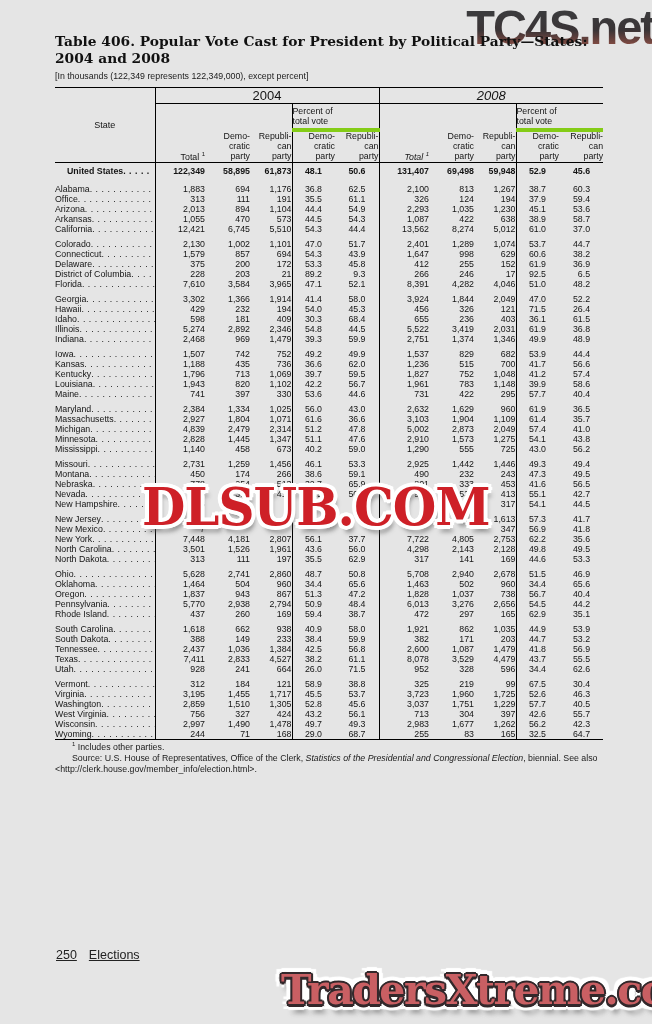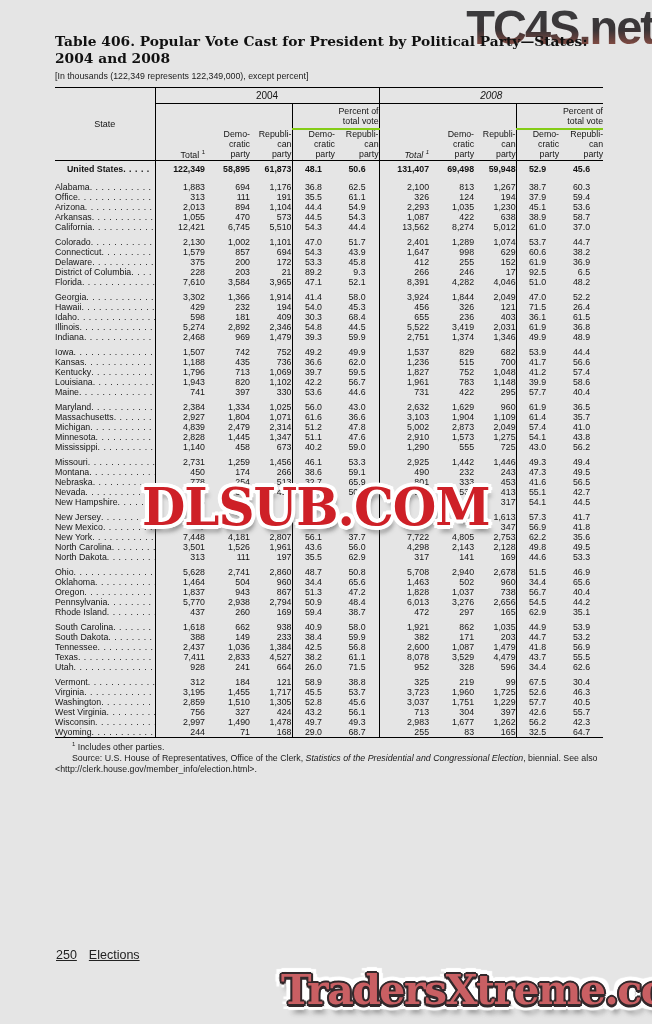--- a/index.html
+++ b/index.html
@@ -19,23 +19,23 @@
   
   table.data{
     position:absolute; left:55px; top:87px; width:548px;
     border-collapse:collapse; table-layout:fixed;
     border-top:1.5px solid #000; border-bottom:1px solid #000;
     font-size:8.8px; color:#141414;
   }
   table.data th{font-weight:normal; padding:0;}
   table.data td{padding:0;}
   th.state-h{border-right:1px solid #000; border-bottom:1.5px solid #000; text-align:center; vertical-align:middle; font-size:9px;}
-  th.year{height:15px; border-bottom:1px solid #000; text-align:center; font-size:10px;}
+  th.year{height:15px; border-bottom:1px solid #000; text-align:center; font-size:13px;}
   th.y2{border-left:1.5px solid #000;font-style:italic;}
-  th.pctlabel{height:24px; border-left:1px solid #000; border-bottom:2px solid #84cc16; text-align:right; vertical-align:middle; white-space:pre-line; line-height:1.15;}
+  th.pctlabel{height:24px; border-left:1px solid #000; border-bottom:4px solid #84cc16; text-align:left; vertical-align:middle; white-space:pre-line; line-height:1.15;}
   th.tot{vertical-align:bottom; text-align:right; padding:0 7px 3px 0; border-bottom:1.5px solid #000;}
   th.sub{vertical-align:bottom; text-align:right; white-space:pre-line; line-height:1.12; padding:0 7px 3px 0; border-bottom:1.5px solid #000;}
   th.psub{height:30px; vertical-align:bottom; text-align:right; white-space:pre-line; line-height:1.12; padding:0 13px 3px 0; border-bottom:1.5px solid #000;}
   th.pl{border-left:1px solid #000;}
   th sup{font-size:6px; vertical-align:super;}
   tbody td{line-height:10px; vertical-align:bottom;}
   td.state{border-right:1px solid #000; padding-left:2px;}
   td.num{text-align:right; padding-right:7px; white-space:nowrap;}
   tbody td:nth-child(5), tbody td:nth-child(10){border-left:1px solid #000;}
   tbody td:nth-child(7){border-left:1.5px solid #000;}

